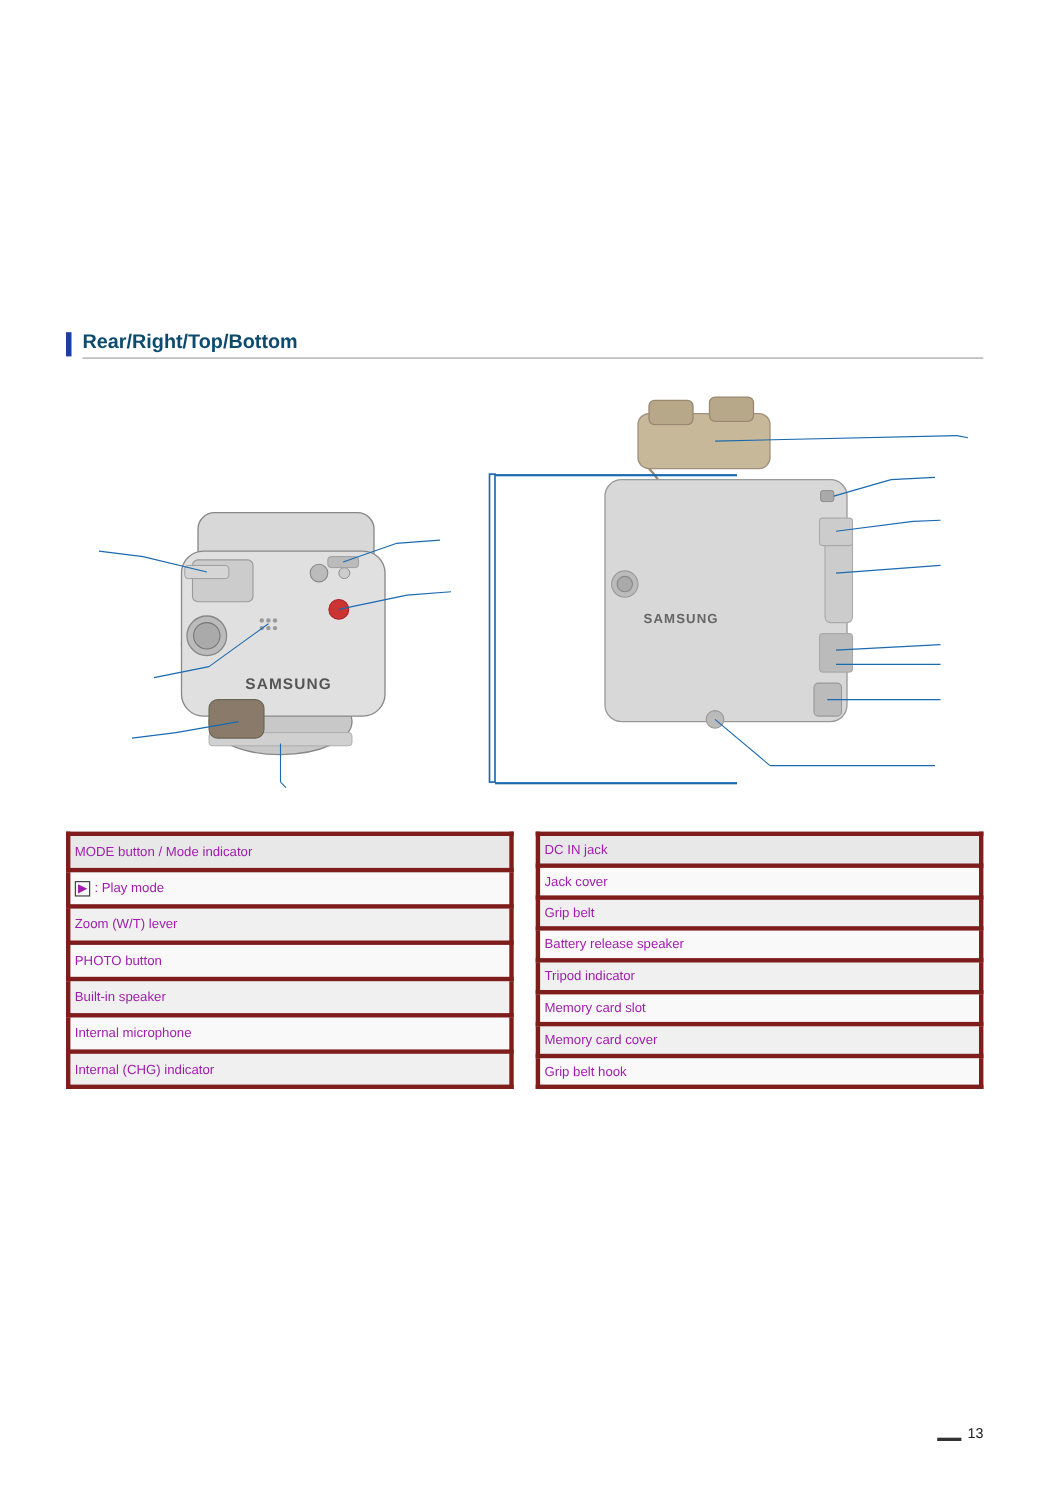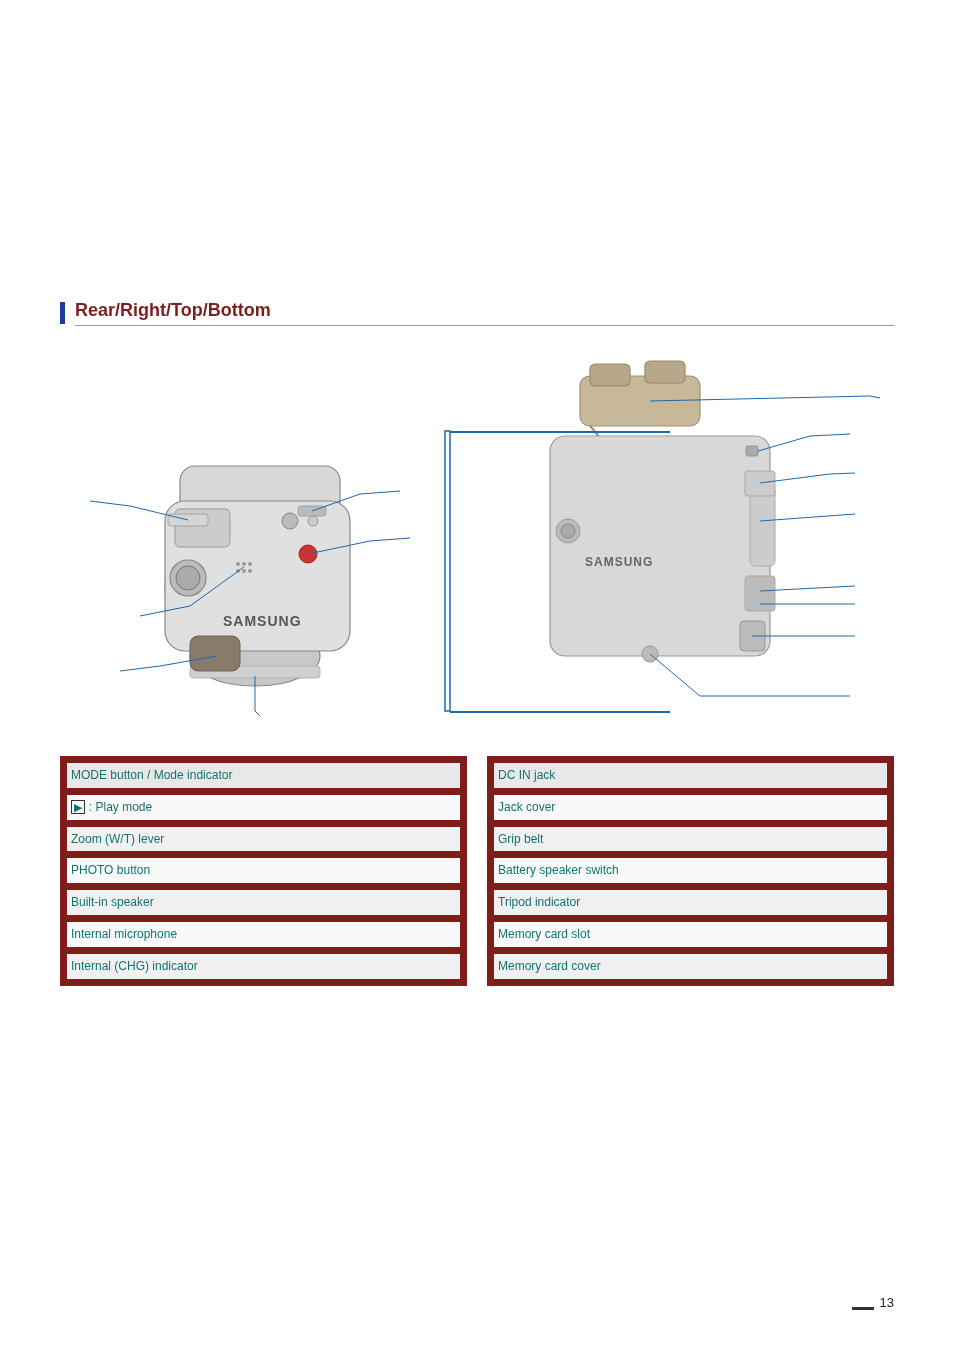--- a/index.html
+++ b/index.html
@@ -30,21 +30,21 @@
     .heading-bar {
       width: 5px;
       height: 22px;
       background: #1a3fa0;
       margin-right: 10px;
       flex-shrink: 0;
     }
     .heading-text {
       font-size: 18px;
       font-weight: bold;
-      color: #7f1d1d;
+      color: #0c4a6e;
       border-bottom: 1.5px solid #999;
       padding-bottom: 4px;
       flex: 1;
     }
 
     
     .camera-area {
       width: 100%;
       height: 380px;
       position: relative;
@@ -61,24 +61,24 @@
     .tables-row {
       display: flex;
       gap: 20px;
       margin-top: 10px;
     }
     .label-table {
       flex: 1;
       border-collapse: collapse;
     }
     .label-table td {
-      border: 7px solid #7f1d1d;
+      border: 4px solid #7f1d1d;
       padding: 4px 4px;
       font-size: 12px;
-      color: #0f766e;
+      color: #a21caf;
       background: #f9f9f9;
       line-height: 1.4;
     }
     .label-table tr:nth-child(odd) td {
       background: #f0f0f0;
     }
     .label-table tr:first-child td {
       background: #e8e8e8;
     }
 
@@ -258,30 +258,33 @@
       <tr>
             <td>DC IN jack</td>
           </tr>
           <tr>
             <td>Jack cover</td>
           </tr>
           <tr>
             <td>Grip belt</td>
           </tr>
           <tr>
-            <td>Battery speaker switch</td>
+            <td>Battery release speaker</td>
           </tr>
           <tr>
             <td>Tripod indicator</td>
           </tr>
           <tr>
             <td>Memory card slot</td>
           </tr>
           <tr>
             <td>Memory card cover</td>
+          </tr>
+          <tr>
+            <td>Grip belt hook</td>
           </tr>
         </tbody>
     </table>
   </div>
 
   <div class="page-number">
     <span class="page-num-bar"></span>
     <span>13</span>
   </div>
 

